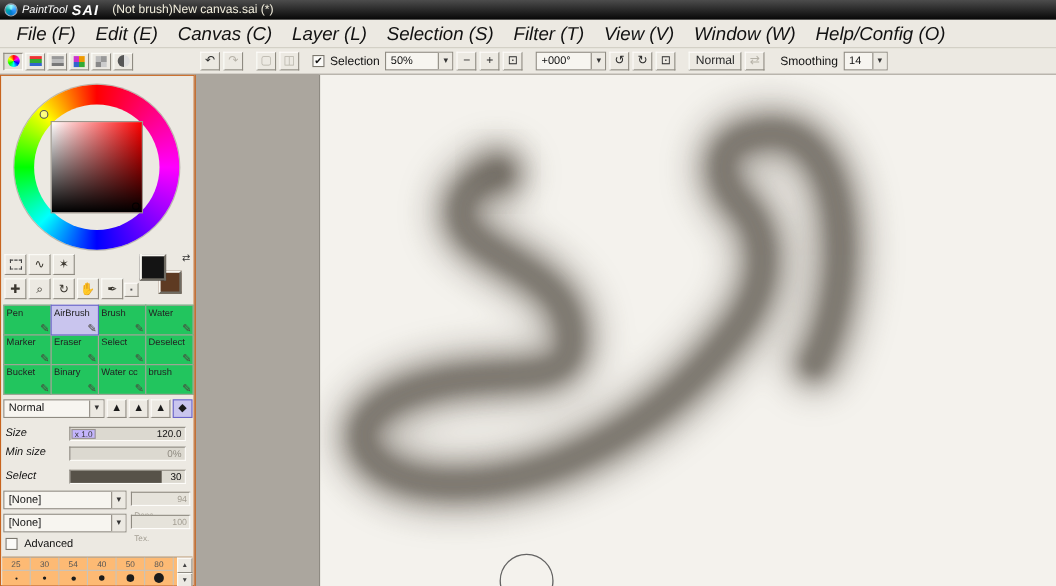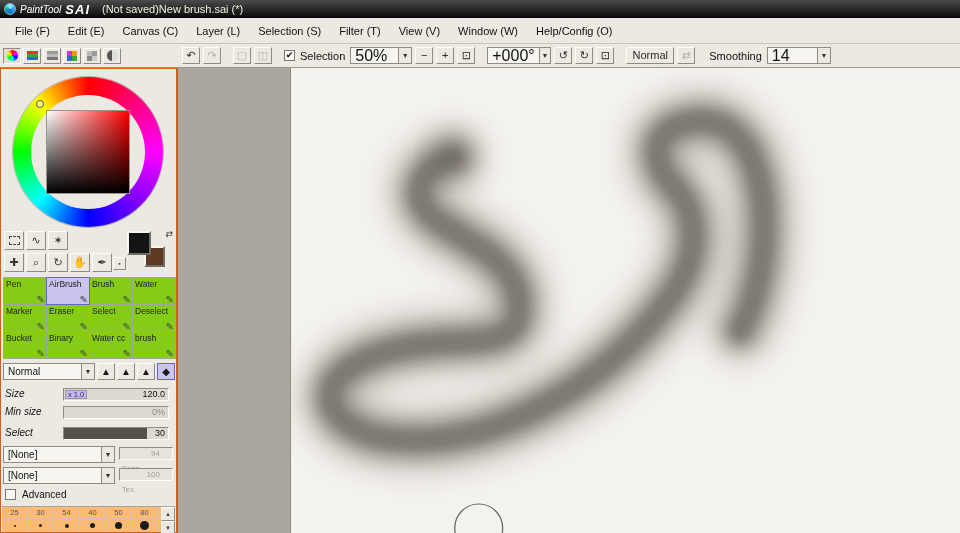--- a/index.html
+++ b/index.html
@@ -13,21 +13,21 @@
   .logo-icon { width:12px; height:12px; border-radius:50%;
     background:conic-gradient(#9ff,#39f,#07c,#0aa,#9ff); border:1px solid #9ab; }
   .app-paint { color:#fff; font-style:italic; font-size:10px; }
   .app-sai { color:#fff; font-style:italic; font-weight:bold; font-size:13px; letter-spacing:1px; }
   .doc-title { color:#f2eedd; font-size:11px; margin-left:8px; }
 
   
   .menubar { position:absolute; left:0; top:18px; width:100%; height:26px;
     background:#ECE9E2; display:flex; align-items:center; padding-left:6px;
     border-bottom:1px solid #c9c5bb; }
-  .menu-item { font-size:11px; color:#111; padding:4px 9px; cursor:default; }
+  .menu-item { font-size:17px; color:#111; padding:4px 9px; cursor:default;font-style:italic; }
 
   
   .toolbar { position:absolute; left:0; top:44px; width:100%; height:24px;
     background:#ECE9E2; display:flex; align-items:center; border-bottom:1px solid #9a958c; }
   .color-toggles { width:177px; display:flex; gap:2px; padding-left:3px; flex:none; }
   .ctg { width:18px; height:16px; background:#ECE9E2; border:1px solid;
     border-color:#fdfcf9 #8f8b82 #8f8b82 #fdfcf9; display:flex; align-items:center; justify-content:center; }
   .ctg.pressed { border-color:#8f8b82 #fdfcf9 #fdfcf9 #8f8b82; background:#e0ddd4; }
   .mini-wheel { width:11px; height:11px; border-radius:50%;
     background:conic-gradient(#f00,#f0f,#00f,#0ff,#0f0,#ff0,#f00); }
@@ -42,21 +42,21 @@
   .tb-controls { display:flex; align-items:center; gap:3px; padding-left:5px; }
   .tbtn { width:18px; height:17px; background:#ECE9E2; border:1px solid;
     border-color:#fdfcf9 #8f8b82 #8f8b82 #fdfcf9; font-size:11px; line-height:14px;
     text-align:center; color:#2a2a2a; }
   .tbtn.disabled { color:#b6b2a8; }
   .tb-gap { width:6px; }
   .cb { width:11px; height:11px; background:#fbfaf7; border:1px solid #7b776e;
     font-size:9px; line-height:9px; text-align:center; color:#111; }
   .tb-label { font-size:11px; color:#111; margin:0 2px; }
   .combo { height:17px; border:1px solid #8f8b82; background:#f7f5f0; display:flex; }
-  .combo-val { font-size:16px; line-height:15px; padding:0 4px; color:#111; flex:1; }
+  .combo-val { font-size:10px; line-height:15px; padding:0 4px; color:#111; flex:1; }
   .combo-dd { width:13px; background:#ECE9E2; border-left:1px solid #8f8b82;
     font-size:7px; line-height:15px; text-align:center; color:#333; }
 
   
   .panel { position:absolute; left:0; top:68px; width:177px; bottom:0;
     background:#ECE9E2; border:1px solid #C8641E; }
 
   .wheel { position:absolute; left:12px; top:8px; width:150px; height:150px; border-radius:50%;
     background:conic-gradient(#ff0000,#ff00ff 90deg,#0000ff 180deg,#00ffff 225deg,#00ff00 270deg,#ffff00 315deg,#ff0000 360deg);
     box-shadow:0 0 0 1px #b9b5ab; }
@@ -81,21 +81,21 @@
   .swatch-back { position:absolute; left:17px; top:17px; width:21px; height:21px; background:#5E3A22;
     border:2px solid; border-color:#f8f6f0 #6f6b62 #6f6b62 #f8f6f0; z-index:1; }
   .swap-icon { position:absolute; right:2px; top:0; font-size:9px; color:#333; }
   .mini-color-btn { position:absolute; left:-14px; top:28px; width:13px; height:13px;
     background:#ECE9E2; border:1px solid; border-color:#fdfcf9 #8f8b82 #8f8b82 #fdfcf9;
     font-size:7px; line-height:11px; text-align:center; color:#555; }
 
   .brush-grid { position:absolute; left:2px; top:208px; width:172px;
     display:grid; grid-template-columns:repeat(4,1fr); grid-auto-rows:27px; }
   .bcell { position:relative; border:1px solid #a9a49b; margin:0 -1px -1px 0;
-    background:#84cc16; font-size:8.5px; color:#222; padding:1px 2px; overflow:hidden; }
+    background:#22c55e; font-size:8.5px; color:#222; padding:1px 2px; overflow:hidden; }
   .bcell.selected { background:#C9C5EE; border:1px solid #6a64c8; z-index:2; }
   .pen-glyph { position:absolute; right:1px; bottom:-1px; font-size:10px; color:#4a463e; }
 
   .blend-row { position:absolute; left:2px; top:294px; display:flex; gap:2px; align-items:center; }
   .dropdown { height:17px; border:1px solid #8f8b82; background:#f7f5f0; display:flex; }
   .dd-val { font-size:10px; line-height:15px; padding:0 4px; flex:1; color:#111; }
   .dd-btn { width:13px; background:#ECE9E2; border-left:1px solid #8f8b82;
     font-size:7px; line-height:15px; text-align:center; color:#333; }
   .tip-btn { width:18px; height:17px; background:#ECE9E2; border:1px solid;
     border-color:#fdfcf9 #8f8b82 #8f8b82 #fdfcf9; font-size:10px; line-height:15px;
@@ -110,21 +110,21 @@
   .s-val { position:absolute; right:3px; top:0; font-size:9px; line-height:11px; color:#111; }
   .s-val.dim { color:#908c82; }
   .s-mult { position:absolute; left:1px; top:1px; height:9px; padding:0 2px;
     font-size:7.5px; line-height:8px; background:#c4b5fd; border:1px solid #9a958c; color:#333; }
 
   .slot-row { position:absolute; left:2px; width:173px; height:16px;padding-left:36px; }
   .slot-dd { position:absolute; left:0; top:0; width:112px; }
   .mini-slider { position:absolute; left:116px; top:1px; width:54px; height:13px;
     background:#E6E3DB; border:1px solid; border-color:#8f8b82 #fdfcf9 #fdfcf9 #8f8b82; }
   .mini-lbl { position:absolute; left:2px; top:16px; font-size:7.5px; color:#a39e93; }
-  .mini-val { position:absolute; right:12px; top:1px; font-size:8px; color:#a39e93; }
+  .mini-val { position:absolute; right:2px; top:1px; font-size:8px; color:#a39e93; }
 
   .adv-row { position:absolute; left:4px; top:420px; display:flex; align-items:flex-start; gap:6px; }
   .adv-cb { width:11px; height:11px; background:#fbfaf7; border:1px solid #7b776e; }
   .adv-label { font-size:10px; color:#111; }
 
   .presets { position:absolute; left:1px; right:1px; top:437px; bottom:0;
     background:#fdba74; border-top:1px solid #a9a49b; display:flex; }
   .pcol { width:26px; border-right:1px solid #c8c4bb; display:flex; flex-direction:column; }
   .pnum { height:12px; font-size:7.5px; text-align:center; color:#555;
     border-bottom:1px solid #c8c4bb; line-height:12px; }
@@ -144,21 +144,21 @@
 </style>
 </head>
 <body>
 
 <div class="app">
 
   <div class="titlebar">
     <span class="logo-icon"></span>
     <span class="app-paint">PaintTool</span>
     <span class="app-sai">SAI</span>
-    <span class="doc-title">(Not saved)New brush.sai (*)</span>
+    <span class="doc-title">(Not brush)New canvas.sai (*)</span>
   </div>
 
   <div class="menubar">
     <span class="menu-item">File (F)</span>
     <span class="menu-item">Edit (E)</span>
     <span class="menu-item">Canvas (C)</span>
     <span class="menu-item">Layer (L)</span>
     <span class="menu-item">Selection (S)</span>
     <span class="menu-item">Filter (T)</span>
     <span class="menu-item">View (V)</span>
@@ -209,21 +209,21 @@
         <span class="combo-dd">▼</span>
       </div>
       <div class="tbtn">↺</div>
       <div class="tbtn">↻</div>
       <div class="tbtn">⊡</div>
       <div class="tb-gap"></div>
       <div class="tbtn" style="width:48px">Normal</div>
       <div class="tbtn disabled">⇄</div>
       <div class="tb-gap"></div>
       <span class="tb-label">Smoothing</span>
-      <div class="combo" style="width:64px">
+      <div class="combo" style="width:40px">
         <span class="combo-val">14</span>
         <span class="combo-dd">▼</span>
       </div>
     </div>
   </div>
 
   <div class="panel">
 
     <div class="wheel">
       <div class="wheel-hole"></div>

